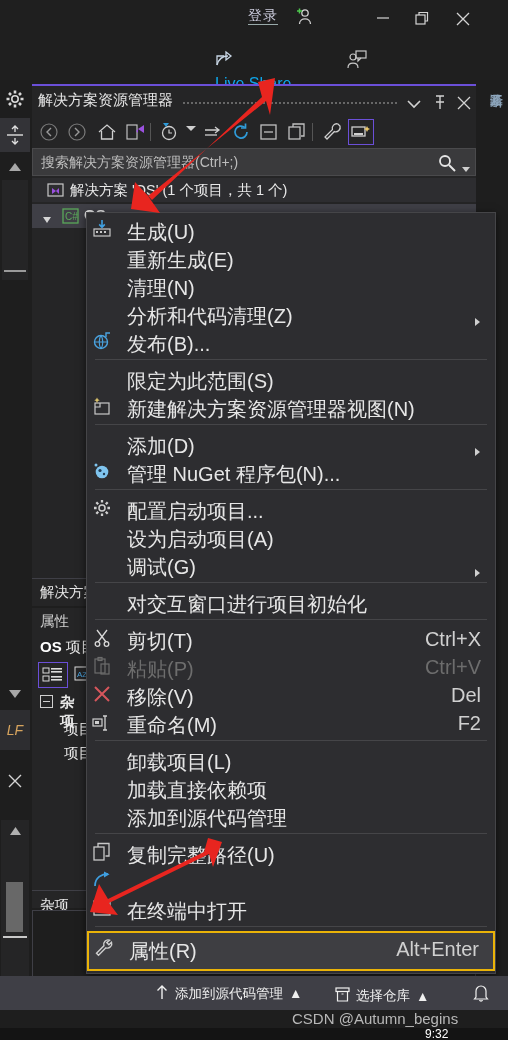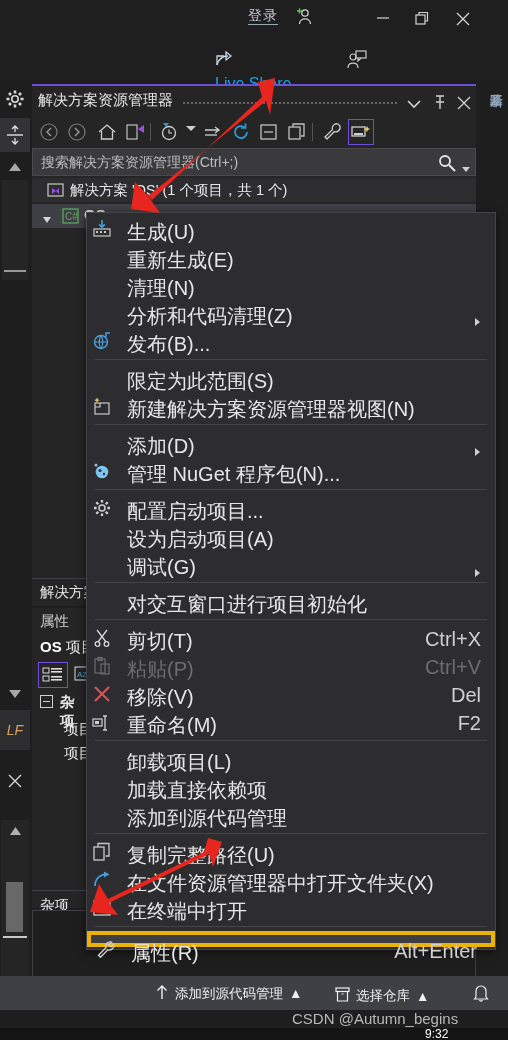--- a/index.html
+++ b/index.html
@@ -139,21 +139,21 @@
     background:#2d2d30; border:1px solid #454548;
     box-shadow:0 2px 8px rgba(0,0,0,.6);
     padding:2px 0;
   }
   .mi { position:relative; height:28px; display:flex; align-items:center; color:#e6e6e6; font-size:20px;text-align:right; }
   .mi .micon { position:absolute; left:5px; top:4px; width:20px; height:20px; }
   .mi .mlabel { position:absolute; left:40px; top:4px; }
   .mi .mkey { position:absolute; right:14px; top:4px; color:#d0d0d0; }
   .mi .marrow { position:absolute; right:14px; top:10px; }
   .mi.disabled .mlabel, .mi.disabled .mkey { color:#6d6d6d; }
-  .mi.highlight { background:#3e3e42; border:4px solid #eab308; height:16px; }
+  .mi.highlight { background:#3e3e42; border:2px solid #eab308; height:40px; }
   .mi.highlight .micon { top:5px; } .mi.highlight .mlabel { top:5px; } .mi.highlight .mkey { top:5px; }
   .msep { height:1px; background:#454548; margin:4px 8px; }
 
   
   .statusbar { position:absolute; left:0; top:976px; width:508px; height:34px; background:#3f3f46; }
   .sb-item { position:absolute; display:flex; align-items:center; gap:6px; color:#f0f0f0; font-size:13.5px; }
   .sb-src { left:155px; top:8px; }
   .sb-repo { left:335px; top:11px; }
   .sb-bell { position:absolute; left:472px; top:7px; }
 
@@ -623,21 +623,20 @@
             <rect x="2" y="5" width="10" height="13" fill="none" stroke="#c9c9c9" stroke-width="1.3"></rect>
             <path d="M6 5V1.5h11V14h-3.5" fill="none" stroke="#c9c9c9" stroke-width="1.3"></path>
           </svg></span>
         <span class="mlabel">复制完整路径(U)</span>
       </div>
       <div class="mi">
         <span class="micon"><svg width="20" height="20">
             <path d="M3 16C3 7 10 4 16 4" fill="none" stroke="#3f9fe0" stroke-width="1.8"></path>
             <path d="M12 1.5L17.5 4.2 12 7.5z" fill="#3f9fe0"></path>
           </svg></span>
-        <span class="mlabel">在文件资源管理器中打开文件夹(X)</span>
       </div>
       <div class="mi">
         <span class="micon"><svg width="20" height="20">
             <rect x="2" y="3" width="16" height="14" fill="none" stroke="#c9c9c9" stroke-width="1.3"></rect>
             <path d="M2 7h16" stroke="#c9c9c9" stroke-width="1.2"></path>
             <rect x="13" y="9" width="3" height="2" fill="#c9c9c9"></rect>
           </svg></span>
         <span class="mlabel">在终端中打开</span>
       </div>
       <div class="msep"></div>

